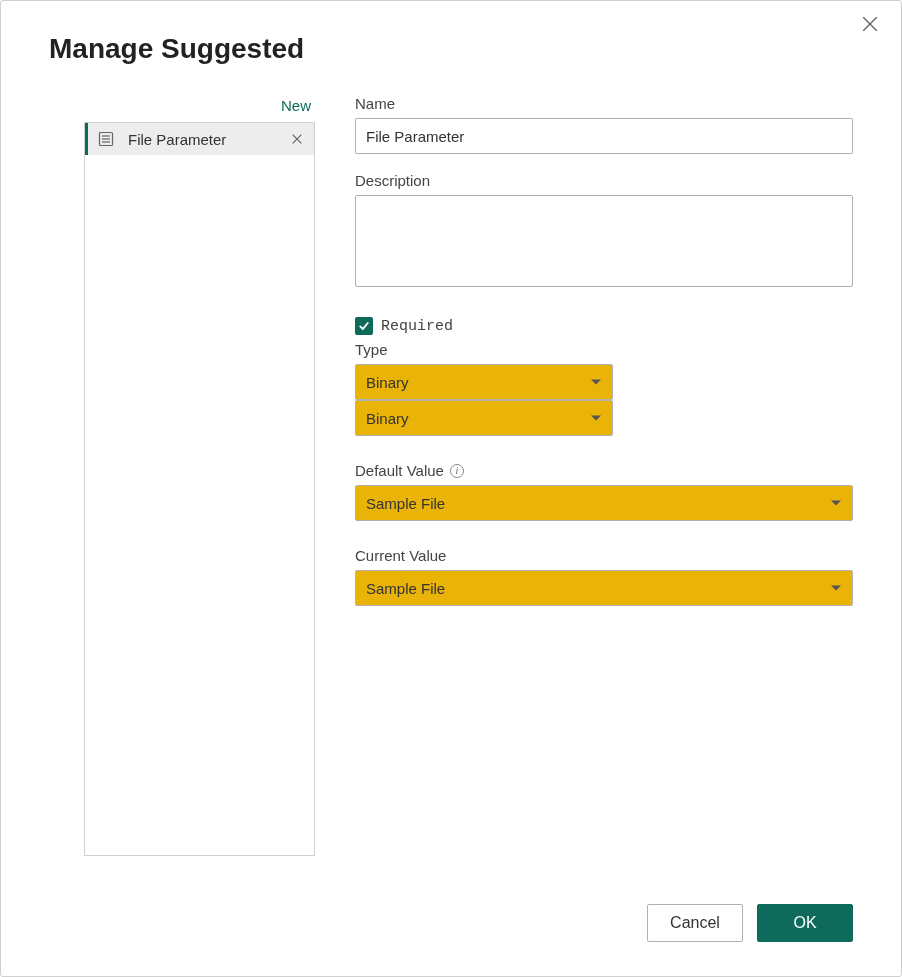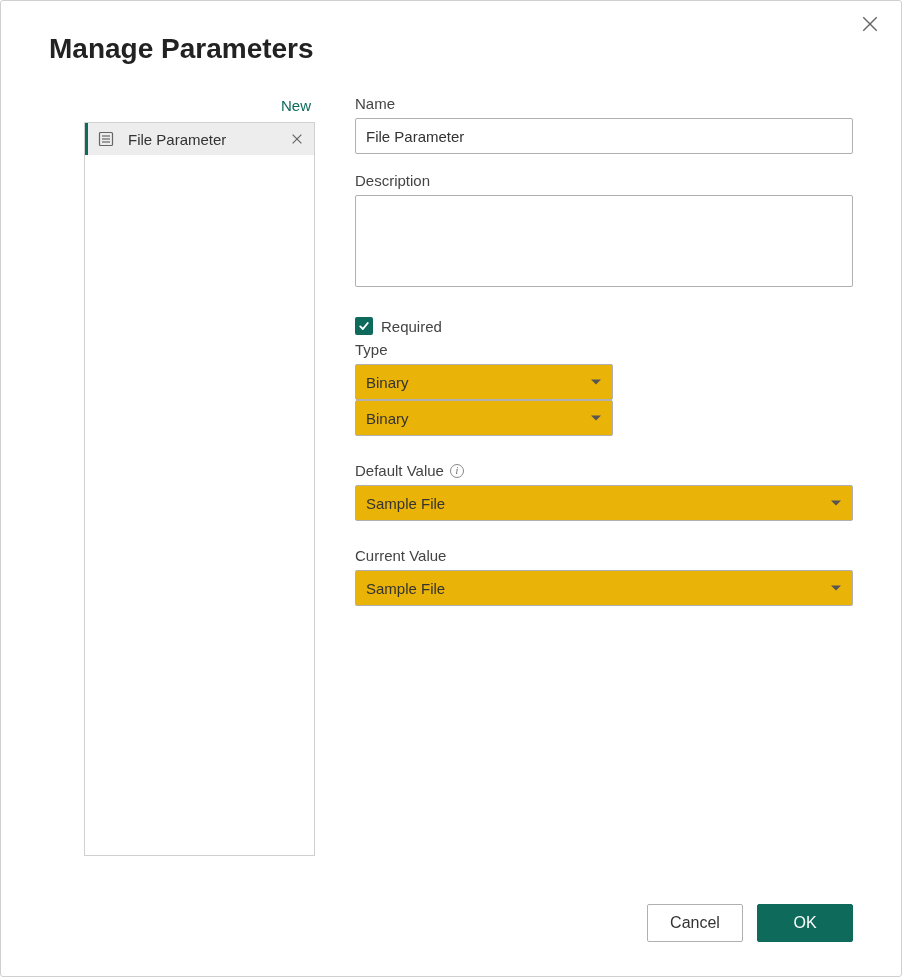--- a/index.html
+++ b/index.html
@@ -84,21 +84,21 @@
     background: #fff;
   }
   .textarea {
     width: 100%; height: 92px;
     border: 1px solid #b0b0b0; border-radius: 2px;
     padding: 8px 10px; font-size: 15px;
     font-family: inherit; resize: none; background:#fff;
   }
   .check-row {
     display: flex; align-items: center; gap: 8px;
-    margin-top: 30px; margin-bottom: 6px;
+    margin-top: 30px; margin-bottom: 6px; font-family: Liberation Mono, monospace;
   }
   .checkbox {
     width: 18px; height: 18px;
     background: #0e6a5b; border-radius: 2px;
     display: flex; align-items: center; justify-content: center;
     cursor: pointer;
   }
   .checkbox svg { width: 12px; height: 12px; display:block; }
   .check-label { font-size: 15px; color: #444; }
   .dropdown {
@@ -142,21 +142,21 @@
 
 <div class="dialog">
 
   <div class="close-x">
     <svg viewBox="0 0 16 16" stroke="currentColor" stroke-width="1.3" fill="none">
       <line x1="2" y1="2" x2="14" y2="14"></line>
         <line x1="14" y1="2" x2="2" y2="14"></line>
     </svg>
   </div>
 
-  <div class="title">Manage Parameters</div>
+  <div class="title">Manage Suggested</div>
 
   <div class="content">
 
     <div class="left-pane">
       <div class="new-link">New</div>
       <div class="param-list">
         <div class="param-item">
           <span class="param-icon">
             <svg viewBox="0 0 16 16" fill="none" stroke="currentColor" stroke-width="1.2">
               <rect x="1.5" y="1.5" width="13" height="13" rx="1"></rect>

